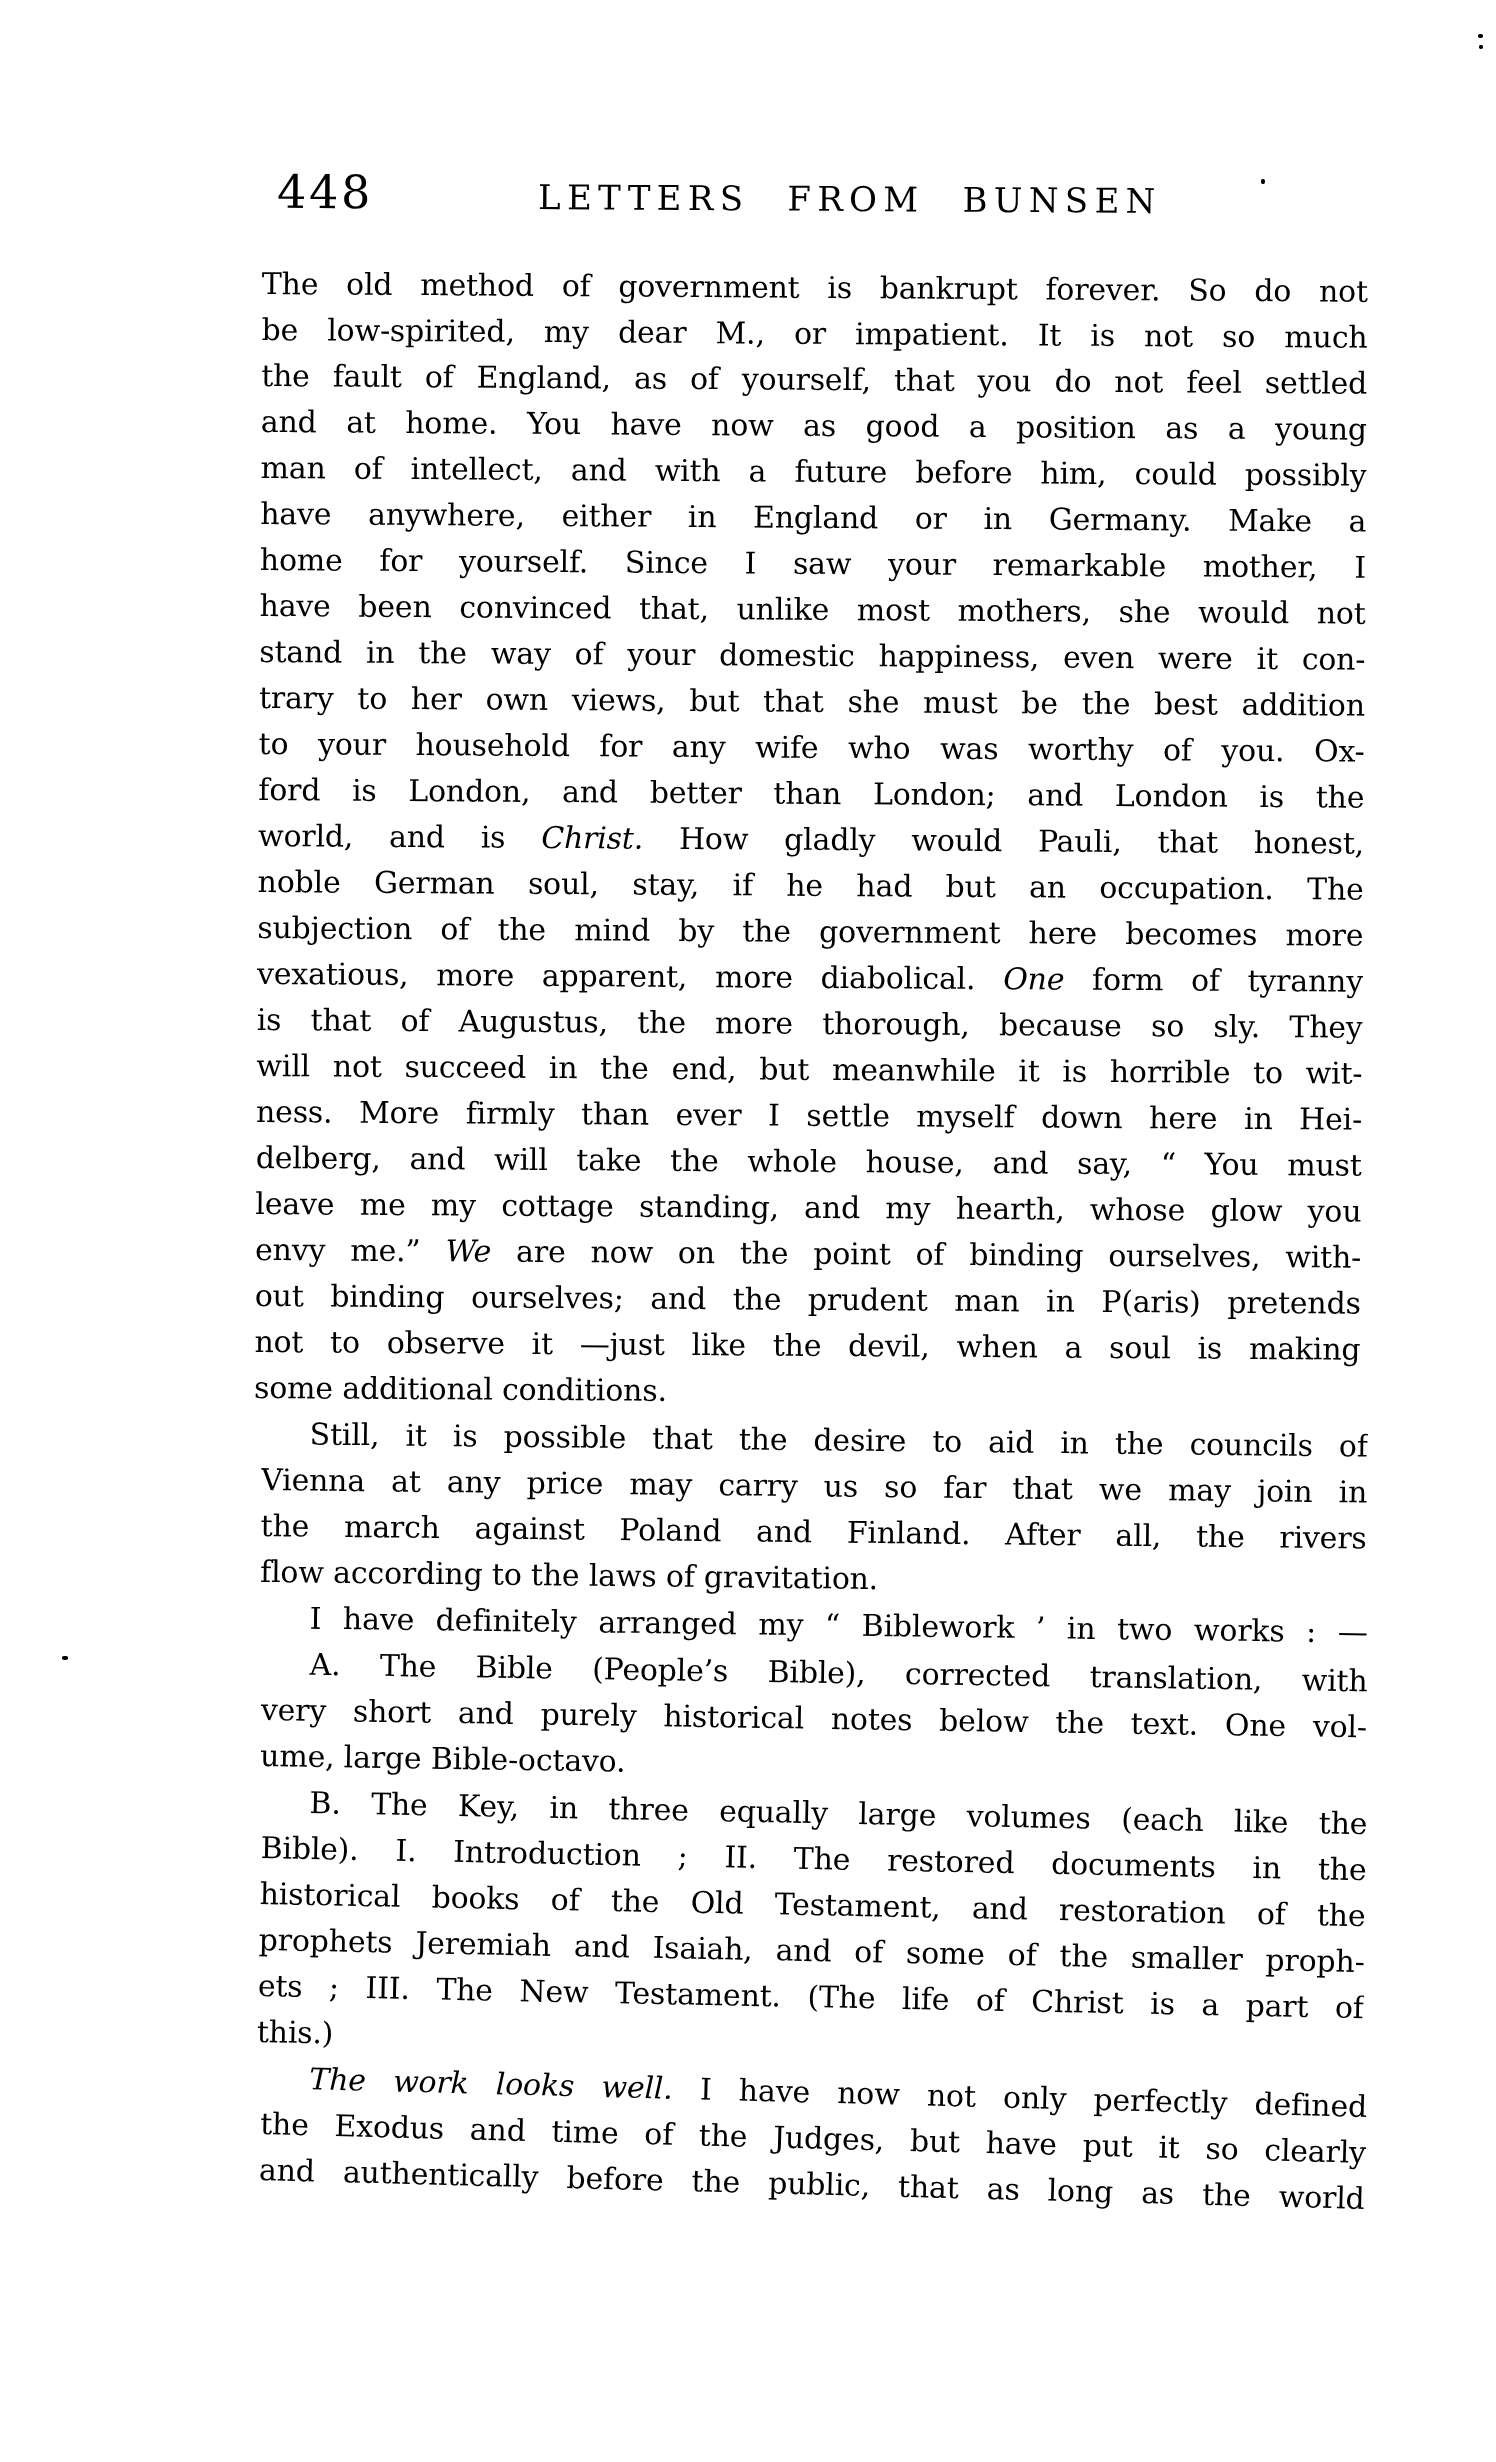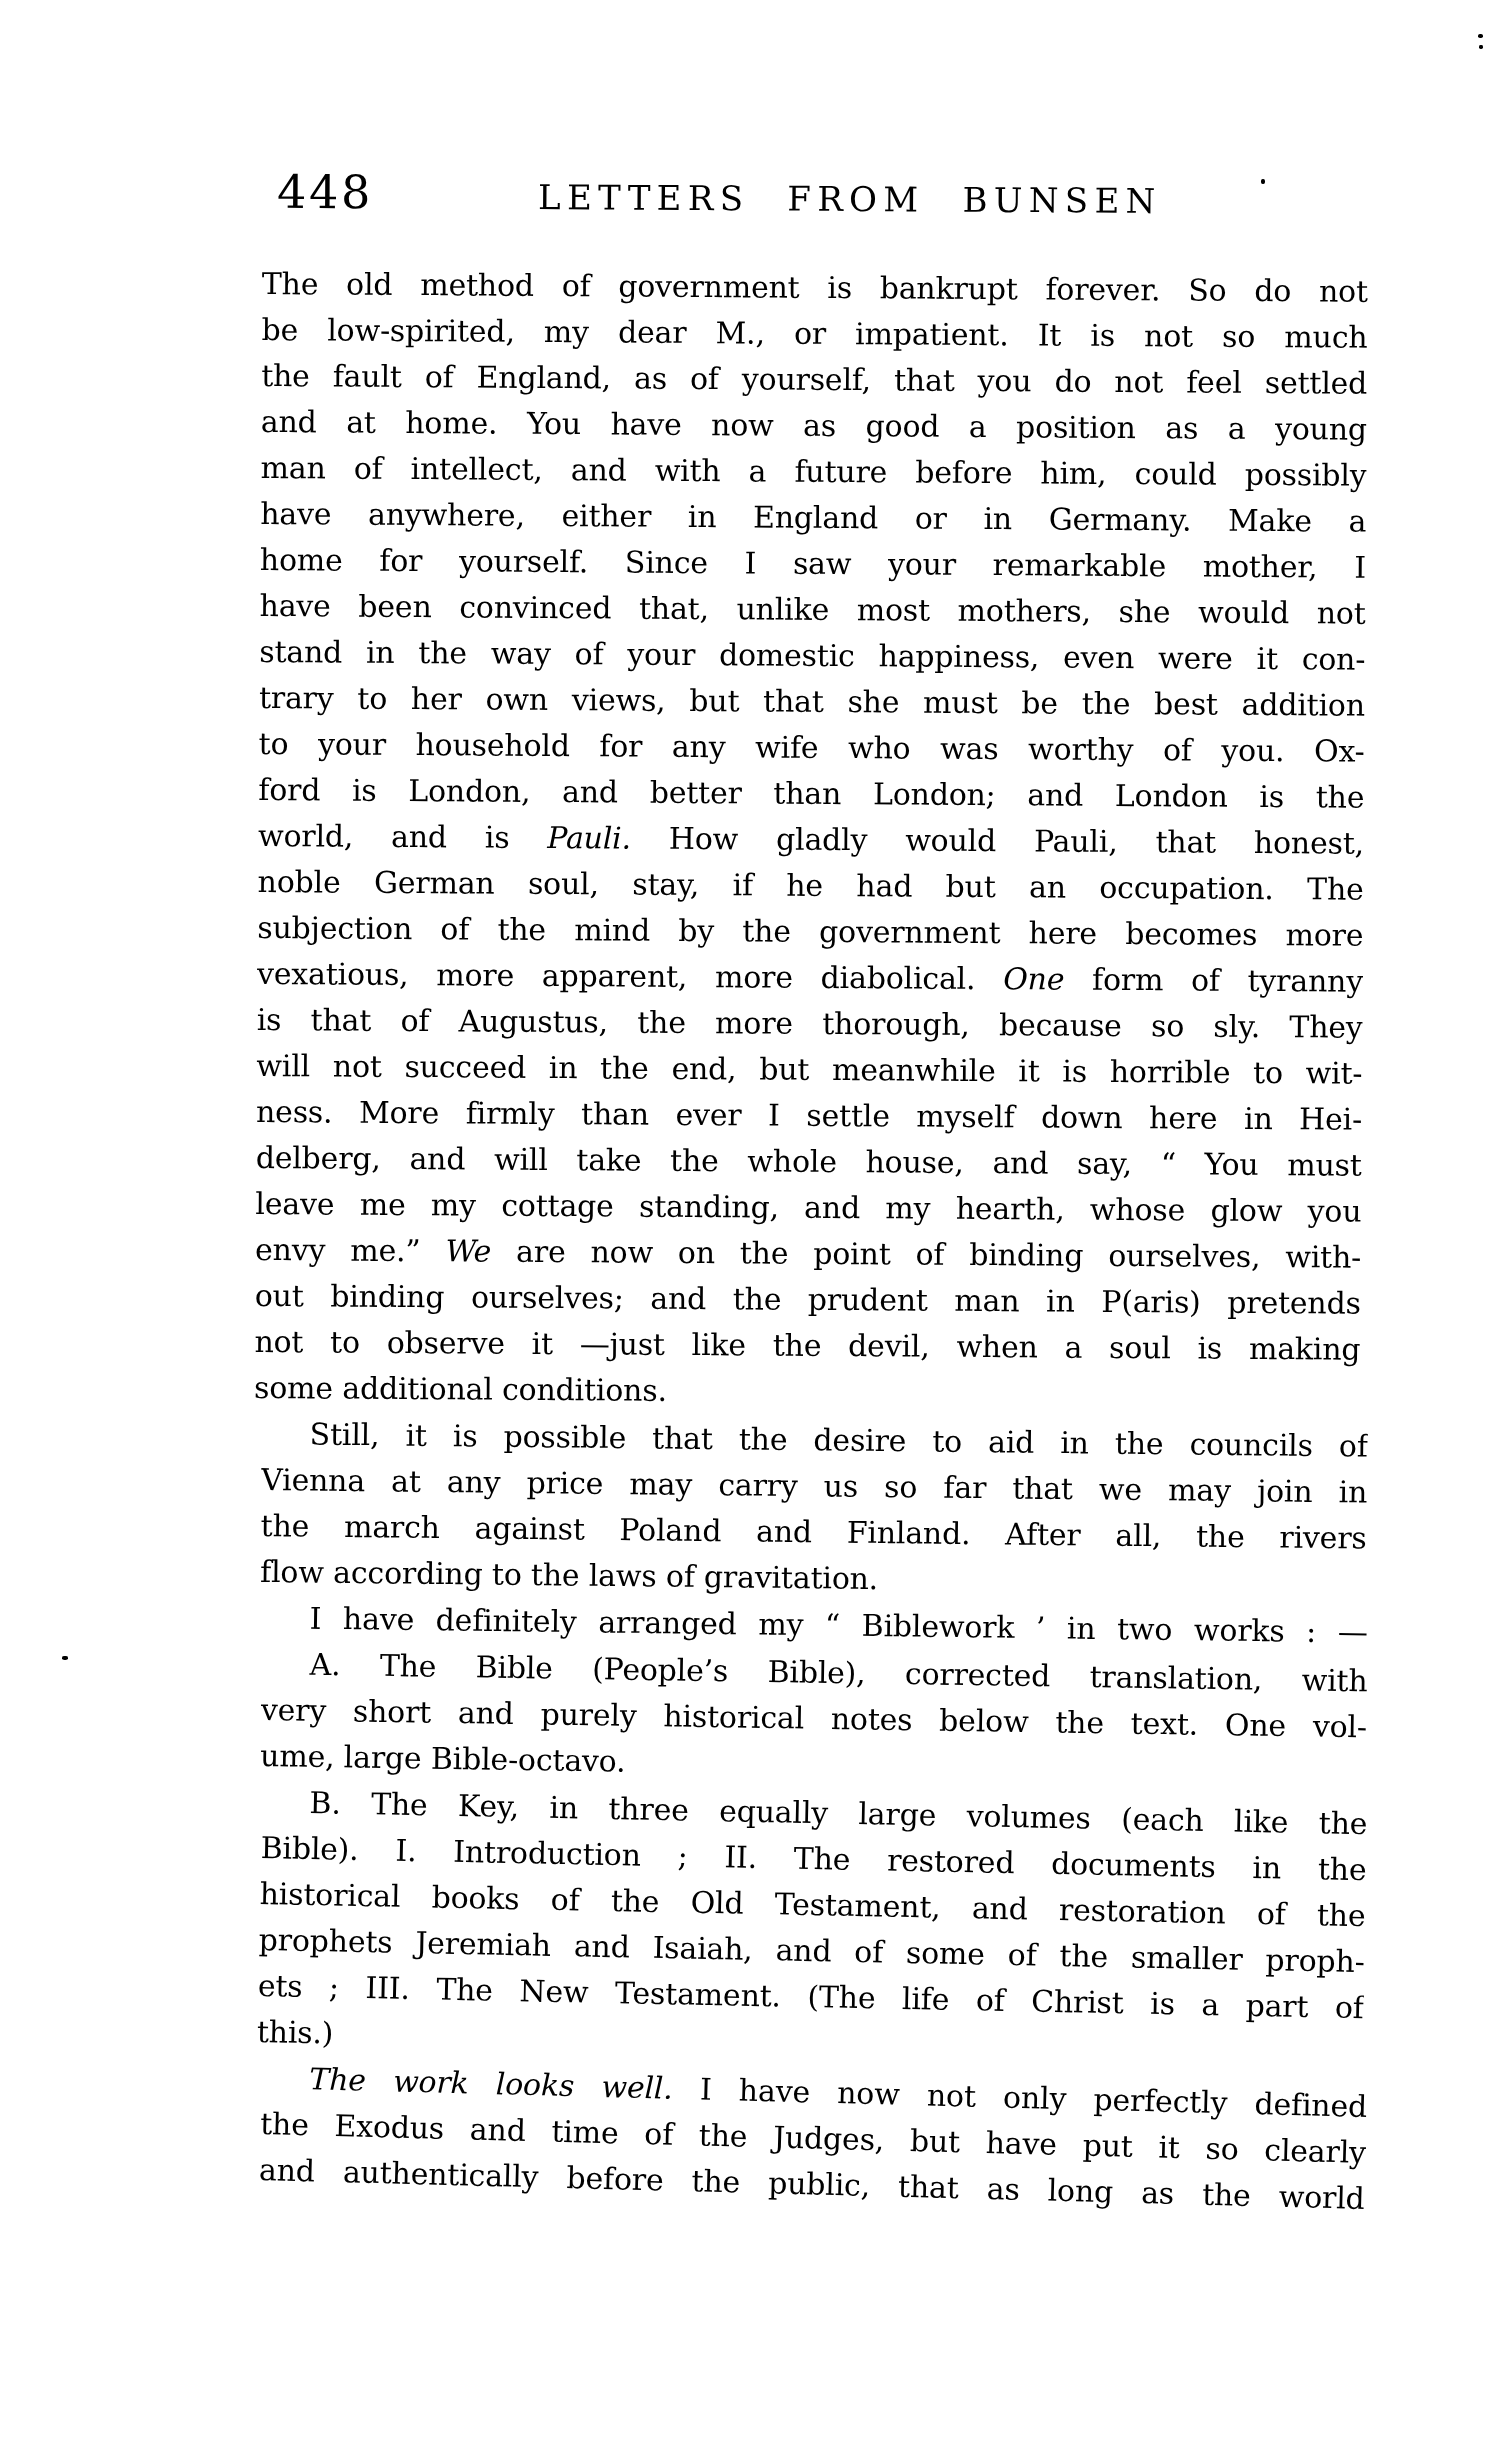--- a/index.html
+++ b/index.html
@@ -50,21 +50,21 @@
         <div class="line"><span>the fault of England, as of yourself, that you do not feel settled</span></div>
         <div class="line"><span>and at home.  You have now as good a position as a young</span></div>
         <div class="line"><span>man of intellect, and with a future before him, could possibly</span></div>
         <div class="line"><span>have anywhere, either in England or in Germany.  Make a</span></div>
         <div class="line"><span>home for yourself.  Since I saw your remarkable mother, I</span></div>
         <div class="line"><span>have been convinced that, unlike most mothers, she would not</span></div>
         <div class="line"><span>stand in the way of your domestic happiness, even were it con-</span></div>
         <div class="line"><span>trary to her own views, but that she must be the best addition</span></div>
         <div class="line"><span>to your household for any wife who was worthy of you.  Ox-</span></div>
         <div class="line"><span>ford is London, and better than London; and London is the</span></div>
-        <div class="line"><span>world, and is </span><span class="it">Pauli.</span><span>  How gladly would Pauli, that honest,</span></div>
+        <div class="line"><span>world, and is </span><span class="it">Christ.</span><span>  How gladly would Pauli, that honest,</span></div>
         <div class="line"><span>noble German soul, stay, if he had but an occupation.  The</span></div>
         <div class="line"><span>subjection of the mind by the government here becomes more</span></div>
         <div class="line"><span>vexatious, more apparent, more diabolical.  </span><span class="it">One</span><span> form of tyranny</span></div>
         <div class="line"><span>is that of Augustus, the more thorough, because so sly.  They</span></div>
         <div class="line"><span>will not succeed in the end, but meanwhile it is horrible to wit-</span></div>
         <div class="line"><span>ness.  More firmly than ever I settle myself down here in Hei-</span></div>
         <div class="line"><span>delberg, and will take the whole house, and say, “ You must</span></div>
         <div class="line"><span>leave me my cottage standing, and my hearth, whose glow you</span></div>
         <div class="line"><span>envy me.”  </span><span class="it">We</span><span> are now on the point of binding ourselves, with-</span></div>
         <div class="line"><span>out binding ourselves; and the prudent man in P(aris) pretends</span></div>

